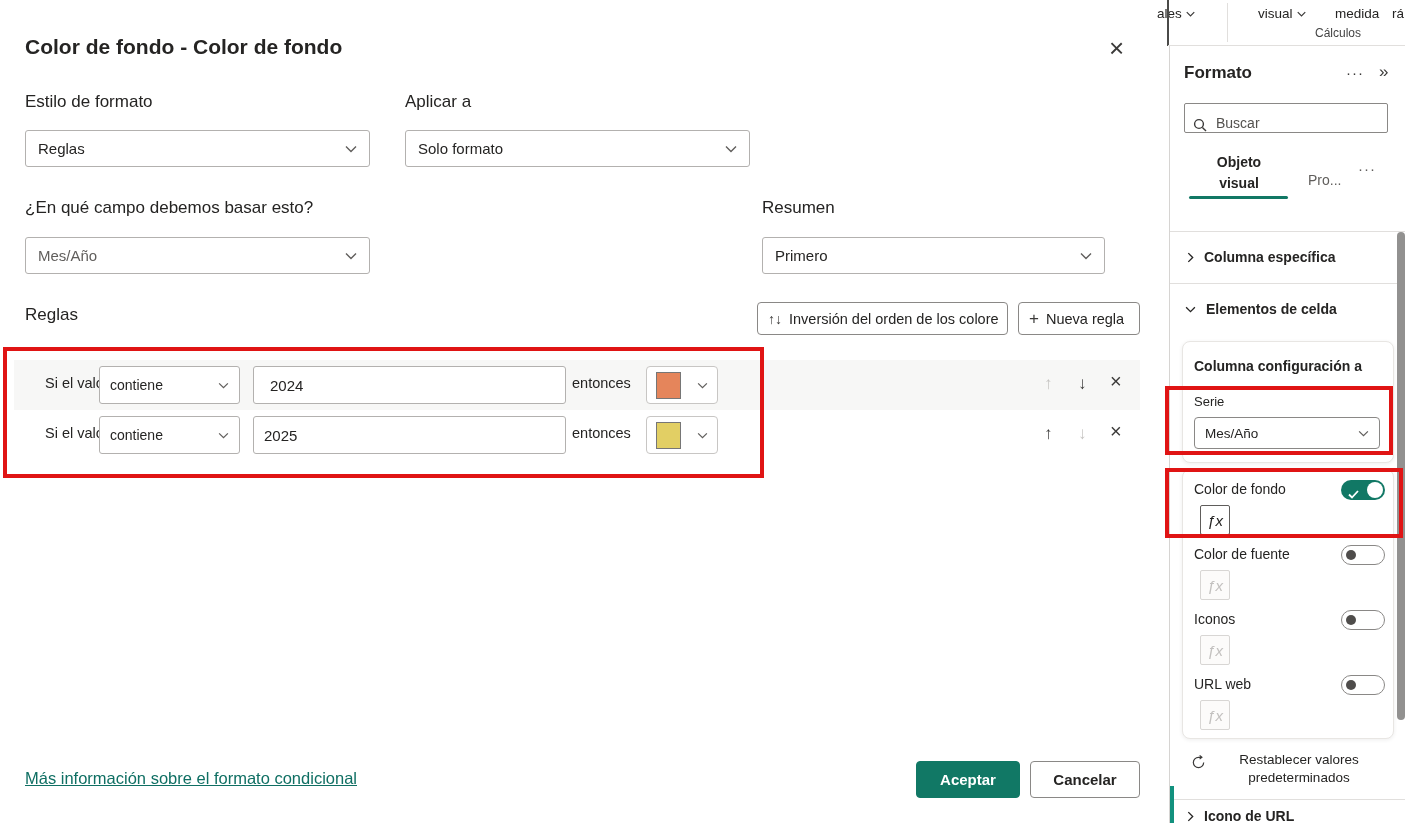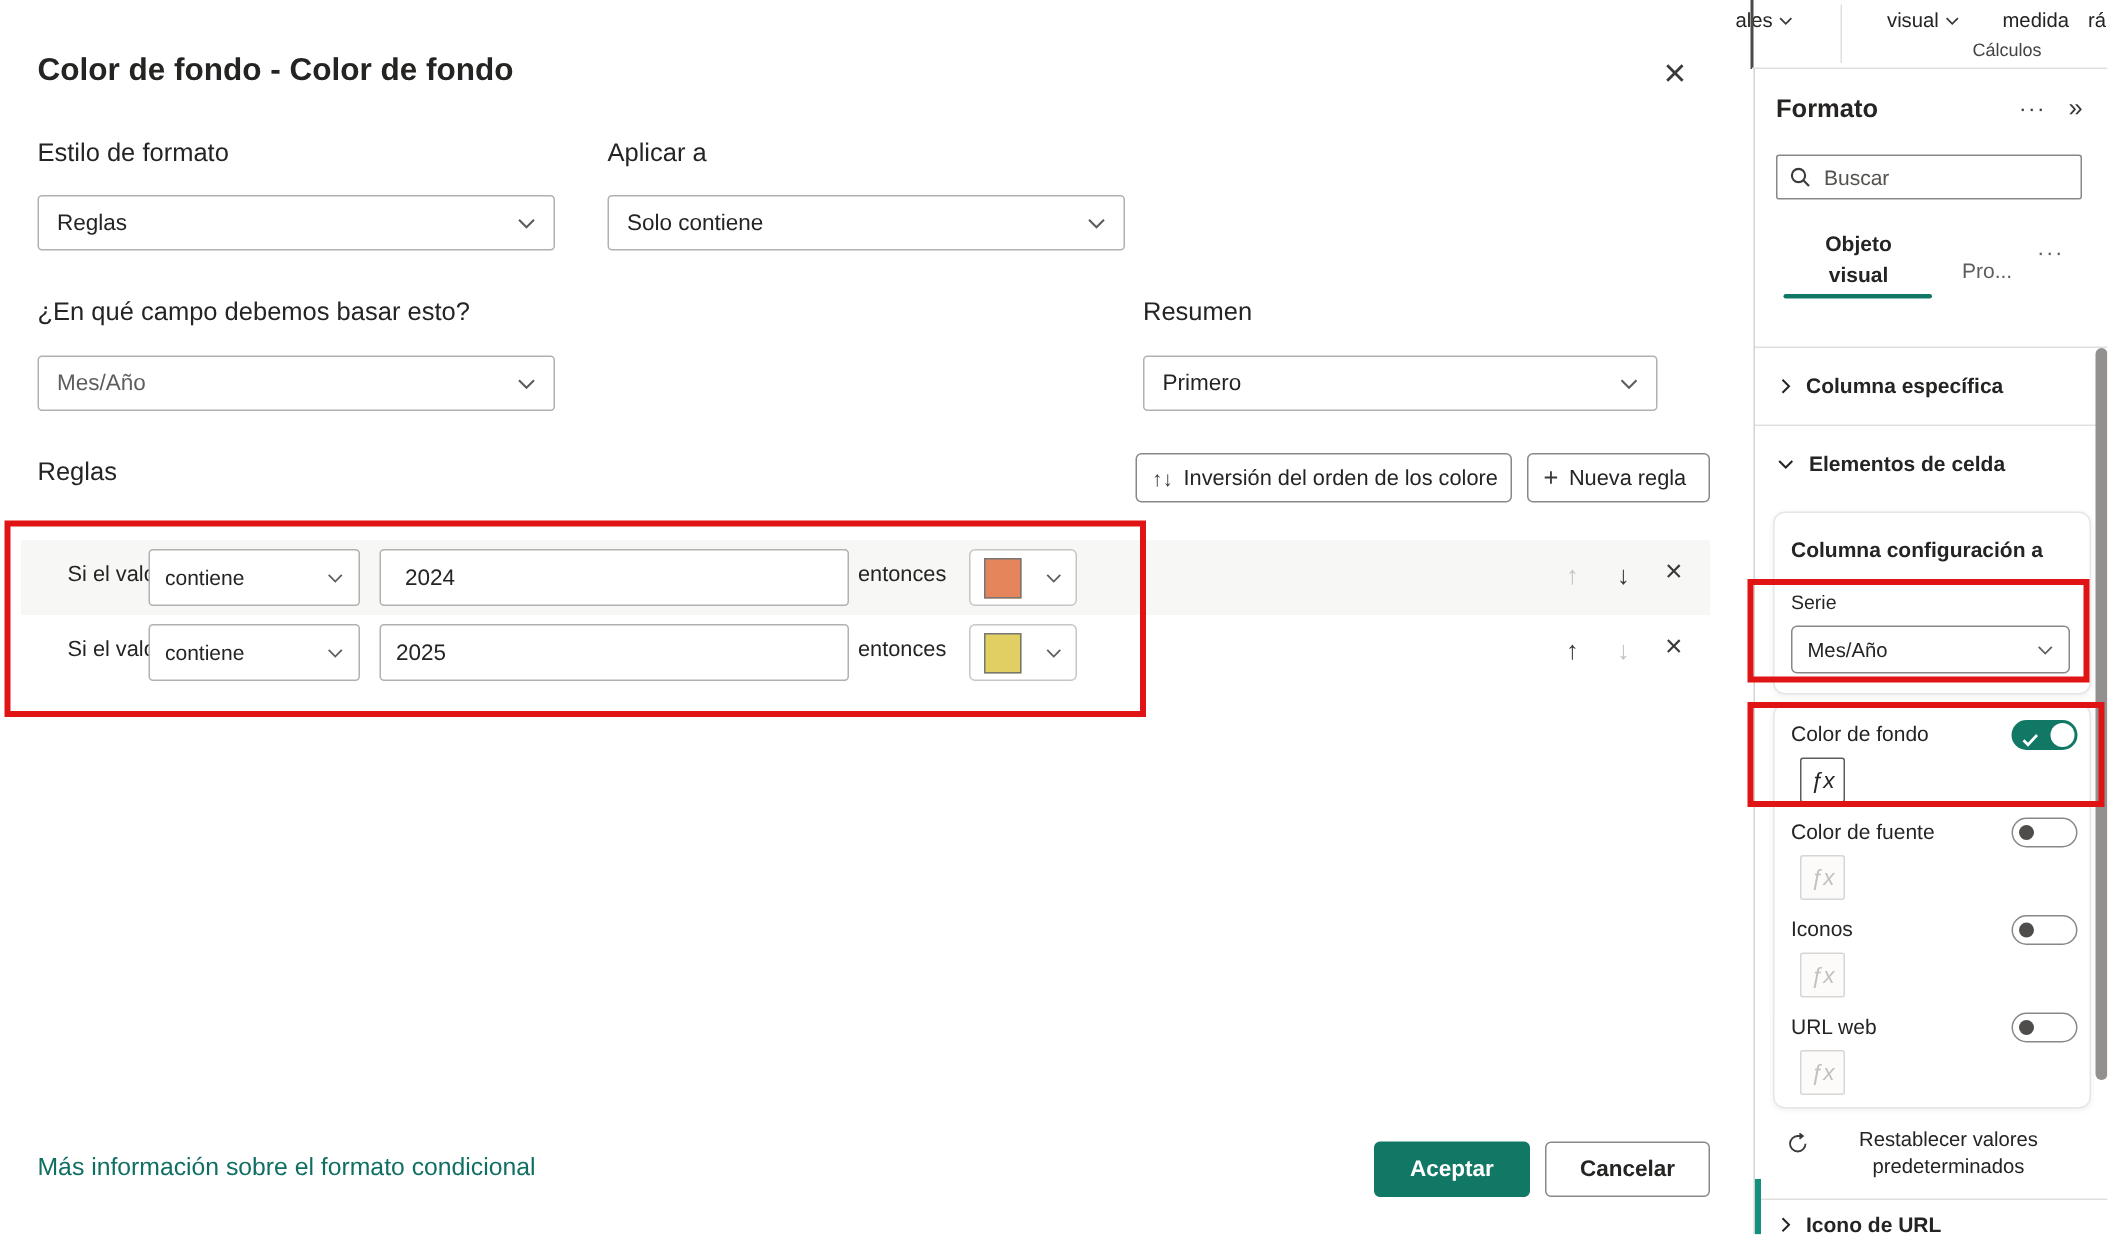--- a/index.html
+++ b/index.html
@@ -22,36 +22,36 @@
   .rlbl{font-size:14.5px;}
   .dd.sm{height:38px;font-size:14px;padding:0 10px;}
   .rule-input{box-sizing:border-box;height:38px;border:1px solid #b3b1af;border-radius:3px;
        font-size:15px;padding:0 10px;font-family:inherit;color:#252423;background:#fff;}
   .swatch-btn{display:flex;align-items:center;justify-content:space-between;box-sizing:border-box;
        width:72px;height:38px;border:1px solid #c8c6c4;border-radius:4px;background:#fff;
        padding:0 9px;cursor:pointer;}
   .swatch{width:25px;height:27px;border:1px solid #767676;box-sizing:border-box;}
   .rowicon{font-size:17px;color:#3b3a39;cursor:pointer;line-height:17px;}
   .rowicon.dim{color:#c6c4c2;cursor:default;}
-  .link{font-size:16.5px;color:#0f6f63;cursor:pointer;}
+  .link{font-size:16.5px;color:#0f6f63;text-decoration:underline;cursor:pointer;}
   .btn-primary{display:flex;align-items:center;justify-content:center;box-sizing:border-box;
        background:#117865;color:#ffffff;border:1px solid #117865;border-radius:4px;
        font-size:15px;font-weight:700;height:37px;cursor:pointer;}
   .btn-secondary{display:flex;align-items:center;justify-content:center;box-sizing:border-box;
        background:#fff;color:#252423;border:1px solid #8a8886;border-radius:4px;
        font-size:15px;font-weight:700;height:37px;cursor:pointer;}
   
   .rib-txt{font-size:13.5px;color:#252423;display:flex;align-items:center;gap:4px;}
   .rib-sub{font-size:12px;color:#444;}
   .vline{width:1px;background:#e1dfdd;}
   .hdiv{height:1px;background:#e1dfdd;}
   
   .pane-title{font-size:17px;font-weight:700;}
   .pane-ico{font-size:15px;color:#3b3a39;cursor:pointer;letter-spacing:1px;}
-  .search{display:flex;align-items:center;box-sizing:border-box;border:1px solid #8a8886;
+  .search{display:flex;align-items:flex-end;box-sizing:border-box;border:1px solid #8a8886;
        border-radius:2px;background:#fff;height:30px;padding:0 8px;gap:7px;}
   .search input{border:0;outline:0;font-size:14px;width:150px;font-family:inherit;color:#252423;background:transparent;}
   .search input::placeholder{color:#54524f;opacity:1;}
   .tab{font-size:14px;font-weight:700;text-align:center;line-height:21px;cursor:pointer;}
   .tab.inactive{font-weight:400;color:#605e5c;}
   .tab-underline{background:#117865;height:3px;border-radius:2px;}
   .sect{display:flex;align-items:center;gap:10px;font-size:14px;font-weight:700;cursor:pointer;}
   .card{background:#fff;border:1px solid #e8e6e3;border-radius:8px;box-shadow:0 1px 4px rgba(0,0,0,.07);}
   .plbl-b{font-size:14px;font-weight:700;}
   .plbl{font-size:13px;}
@@ -86,21 +86,21 @@
 
     <div class="abs dd" style="left:25px;top:130px;width:345px;">
       <span class="ddtxt">Reglas</span>
       <span class="chev">
           <svg width="12" height="8" viewBox="0 0 12 8">
             <path d="M1 1.5 L6 6.5 L11 1.5" fill="none" stroke="#605e5c" stroke-width="1.4"></path>
           </svg>
         </span>
     </div>
     <div class="abs dd" style="left:405px;top:130px;width:345px;">
-      <span class="ddtxt">Solo contiene</span>
+      <span class="ddtxt">Solo formato</span>
       <span class="chev">
           <svg width="12" height="8" viewBox="0 0 12 8">
             <path d="M1 1.5 L6 6.5 L11 1.5" fill="none" stroke="#605e5c" stroke-width="1.4"></path>
           </svg>
         </span>
     </div>
 
     <div class="abs lbl17" style="left:25px;top:198px;">¿En qué campo debemos basar esto?</div>
     <div class="abs lbl17" style="left:762px;top:198px;">Resumen</div>
 

